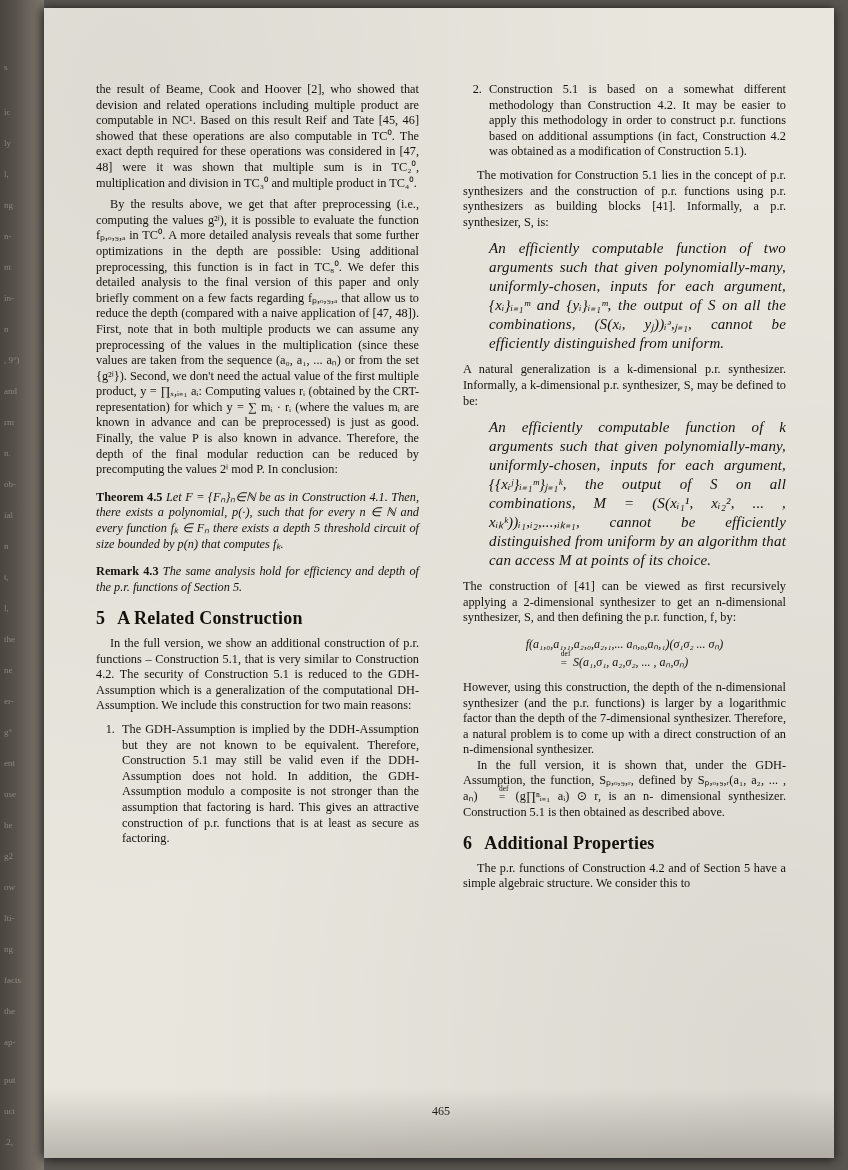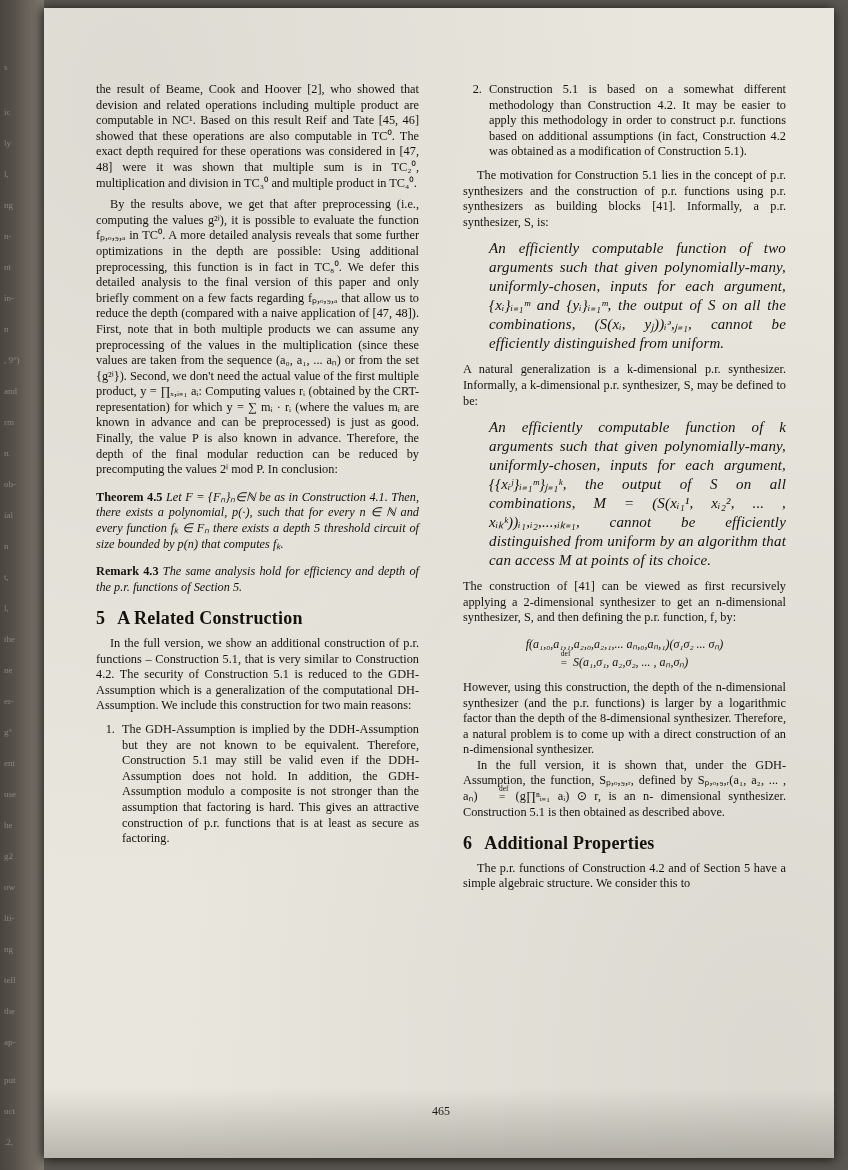--- a/index.html
+++ b/index.html
@@ -173,21 +173,21 @@
       <div style="margin-top:17px">ne</div>
       <div style="margin-top:17px">er-</div>
       <div style="margin-top:17px">g°</div>
       <div style="margin-top:17px">ent</div>
       <div style="margin-top:17px">use</div>
       <div style="margin-top:17px">he</div>
       <div style="margin-top:17px">g2</div>
       <div style="margin-top:17px">ow</div>
       <div style="margin-top:17px">lti-</div>
       <div style="margin-top:17px">ng</div>
-      <div style="margin-top:17px">tell</div>
+      <div style="margin-top:17px">facts</div>
       <div style="margin-top:17px">the</div>
       <div style="margin-top:17px">ap-</div>
       <div style="margin-top:24px">put</div>
       <div style="margin-top:17px">uct</div>
       <div style="margin-top:17px">.2,</div>
       <div style="margin-top:17px">ity</div>
     </div>
 
   <div class="paper">
     <div class="paper-inner">
@@ -241,21 +241,21 @@
           <div class="displaymath">
             <div>f(a₁,₀,a₁,₁,a₂,₀,a₂,₁,... aₙ,₀,aₙ,₁)(σ₁σ₂ ... σₙ)</div>
             <div>
               <span class="defeq">
                 <span class="lbl">def</span>=
               </span>
               <span>S(a₁,σ₁, a₂,σ₂, ... , aₙ,σₙ)</span>
             </div>
           </div>
 
-          <p class="noindent">However, using this construction, the depth of the n-dimensional synthesizer (and the p.r. functions) is larger by a logarithmic factor than the depth of the 8-dimensional synthesizer. Therefore, a natural problem is to come up with a direct construction of an n-dimensional synthesizer.</p>
+          <p class="noindent">However, using this construction, the depth of the n-dimensional synthesizer (and the p.r. functions) is larger by a logarithmic factor than the depth of the 7-dimensional synthesizer. Therefore, a natural problem is to come up with a direct construction of an n-dimensional synthesizer.</p>
 
           <p>
             <span>In the full version, it is shown that, under the GDH-Assumption, the function, Sₚ,ₒ,₉,ᵣ, defined by</span>
             <span>Sₚ,ₒ,₉,ᵣ(a₁, a₂, ... , aₙ)</span>
             <span class="defeq">
               <span class="lbl">def</span>=
             </span>
             <span>(g∏ⁿᵢ₌₁ aᵢ) ⊙ r, is an n-</span>
             <span>dimensional synthesizer. Construction 5.1 is then obtained as described above.</span>
           </p>

